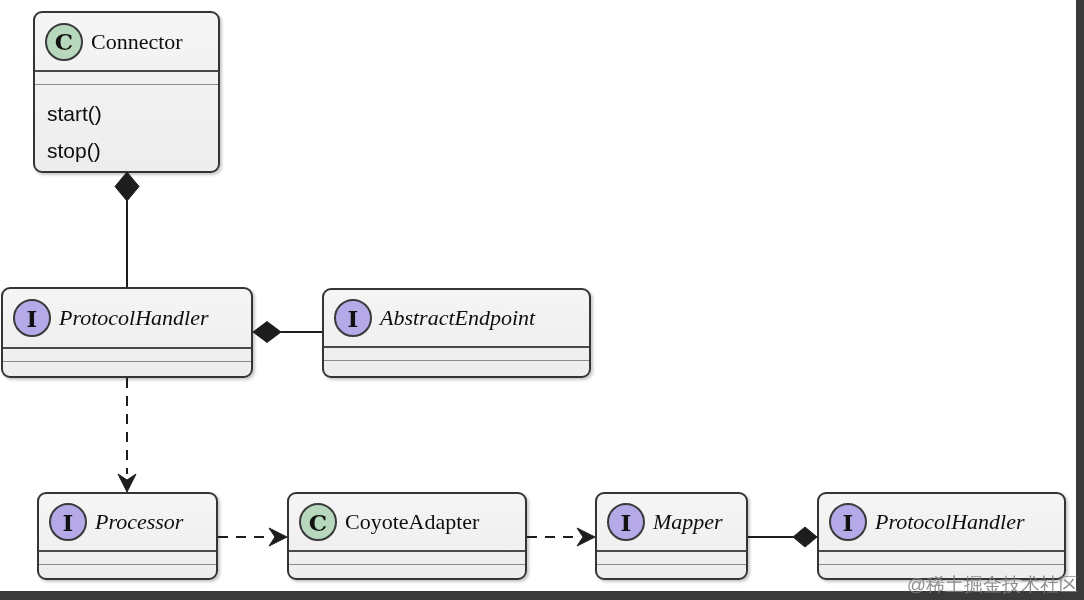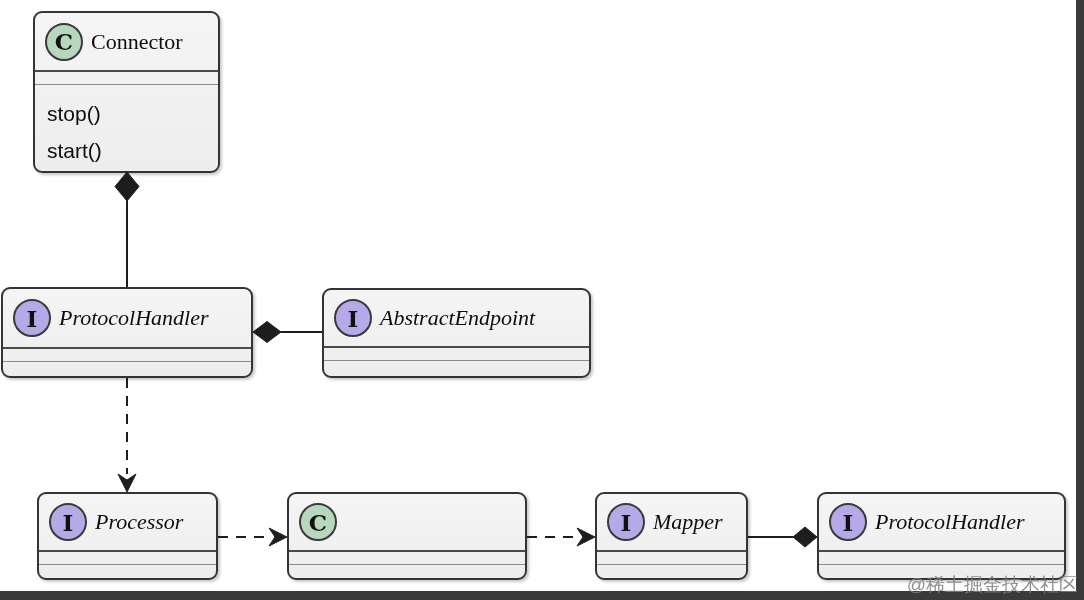--- a/index.html
+++ b/index.html
@@ -51,22 +51,22 @@
 
   <div class="node" style="left:33px;top:11px;width:187px;height:162px">
     <div class="title" style="height:57px">
       <span class="circ c">C</span>
       <span class="cname">Connector</span>
     </div>
     <div class="sep-a"></div>
     <div class="fields"></div>
     <div class="sep-b"></div>
     <div class="methods">
+      <div>start()</div>
       <div>stop()</div>
-      <div>start()</div>
     </div>
   </div>
 
   <div class="node" style="left:1px;top:287px;width:252px;height:91px">
     <div class="title" style="height:58px">
       <span class="circ i">I</span>
       <span class="cname em">ProtocolHandler</span>
     </div>
     <div class="sep-a"></div>
     <div class="fields"></div>
@@ -92,20 +92,21 @@
     </div>
     <div class="sep-a"></div>
     <div class="fields"></div>
     <div class="sep-b"></div>
     <div class="methods"></div>
   </div>
 
   <div class="node" style="left:287px;top:492px;width:240px;height:88px">
     <div class="title" style="height:56px">
       <span class="circ c">C</span>
+      <span class="cname">CoyoteAdapter</span>
     </div>
     <div class="sep-a"></div>
     <div class="fields"></div>
     <div class="sep-b"></div>
     <div class="methods"></div>
   </div>
 
   <div class="node" style="left:595px;top:492px;width:153px;height:88px">
     <div class="title" style="height:56px">
       <span class="circ i">I</span>

